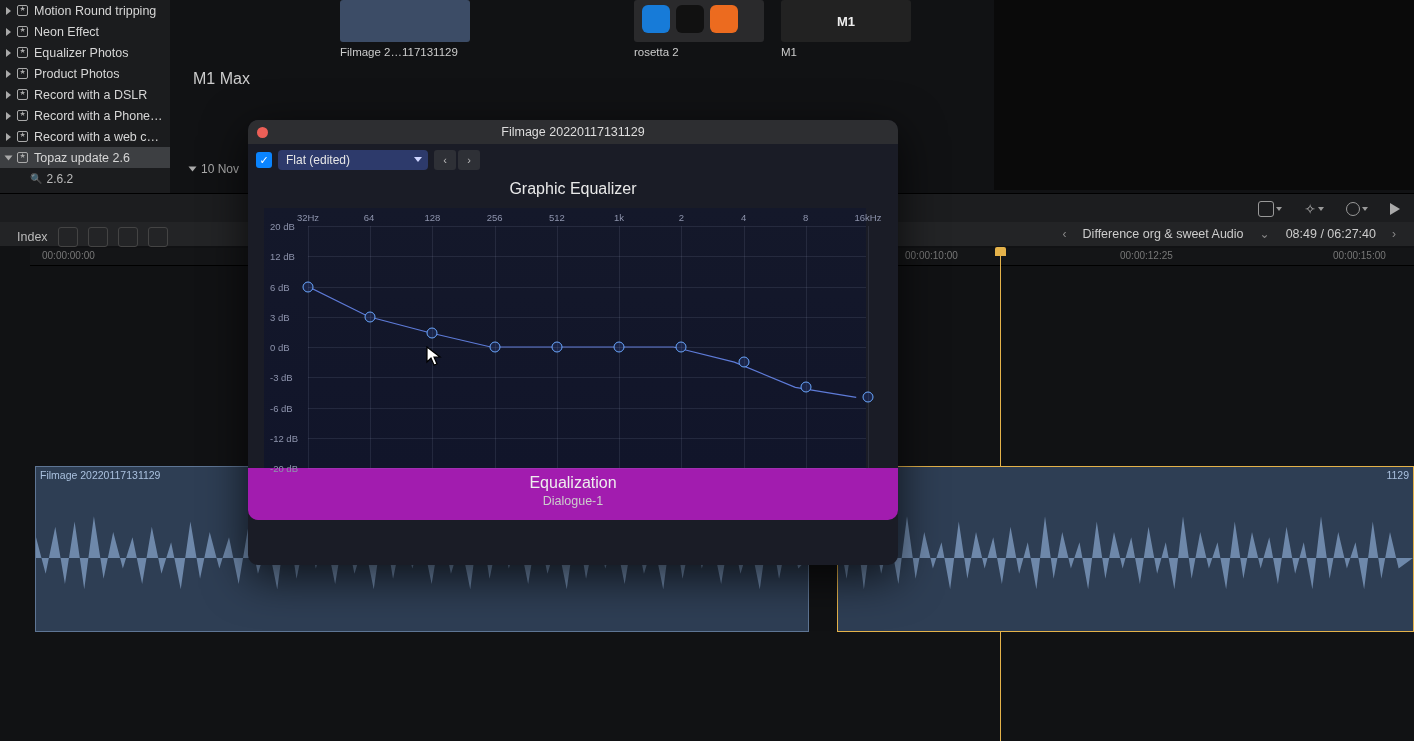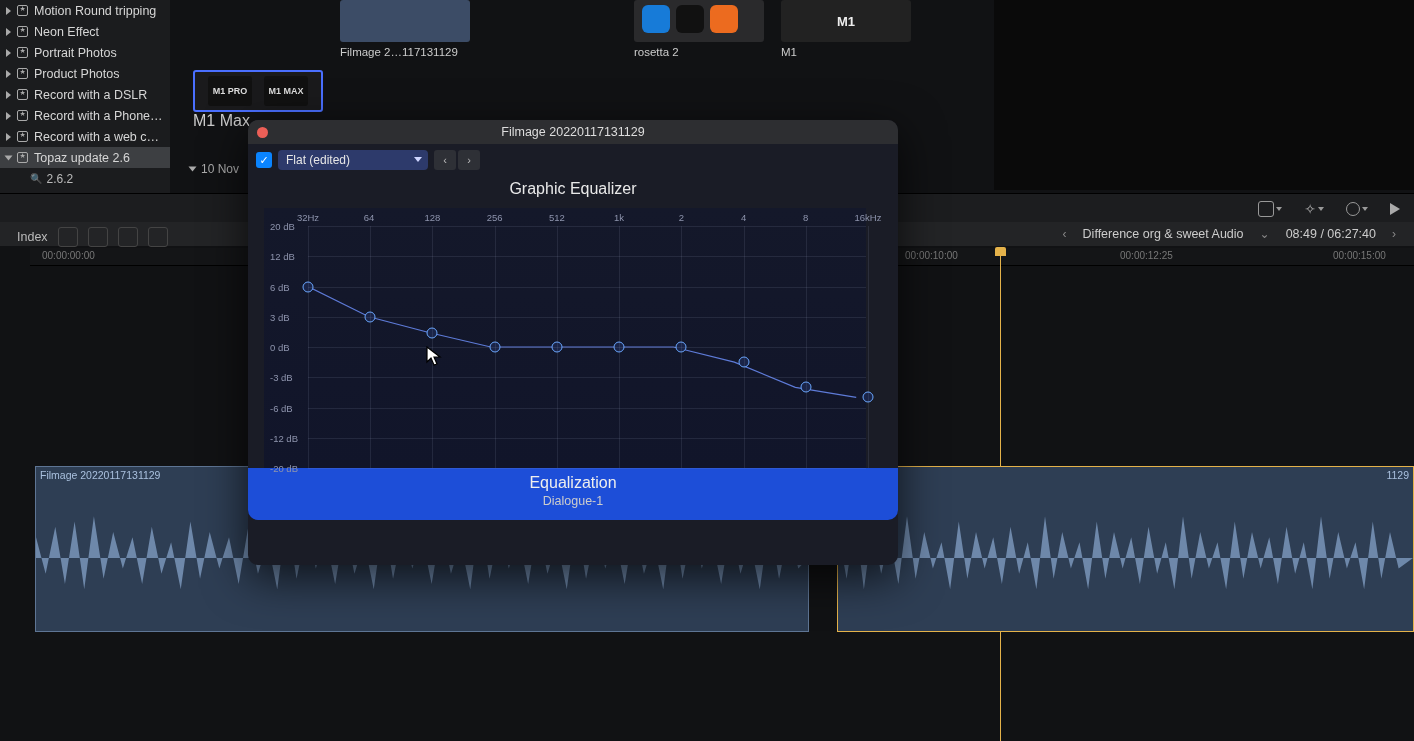--- a/index.html
+++ b/index.html
@@ -79,21 +79,21 @@
   .eq-graph .hln{position:absolute;left:44px;right:0;height:1px;background:rgba(160,170,200,.13);}
   .eq-graph .vln{position:absolute;top:18px;bottom:0;width:1px;background:rgba(160,170,200,.13);}
   .eq-graph .yl{position:absolute;left:6px;font-size:9.5px;color:#8e94ad;transform:translateY(-50%);}
   .eq-graph .xl{position:absolute;top:4px;font-size:9.5px;color:#8e94ad;transform:translateX(-50%);}
   .eq-curve{position:absolute;left:44px;right:0;top:18px;bottom:0;}
   .eq-dot{position:absolute;width:11px;height:11px;border:1.6px solid #6aa7ff;border-radius:50%;background:#1a2448;transform:translate(-50%,-50%);}
   .eq-foot{display:flex;align-items:center;justify-content:space-between;padding:8px 18px;font-size:12px;color:#c9ccd6;}
   .eq-btn{height:20px;padding:0 10px;background:#2e3036;border-radius:4px;font-size:11.5px;color:#ddd;display:flex;align-items:center;}
   .eq-bands{height:20px;padding:0 18px 0 10px;background:#2d3a6b;border-radius:4px;font-size:11.5px;color:#e3e7ff;display:flex;align-items:center;position:relative;}
   .eq-bands:after{content:"⇵";position:absolute;right:4px;font-size:9px;color:#cfd6ff;}
-  .eq-bottom{text-align:center;padding:6px 0 12px 0;background:#1d4ed8;border-radius:0 0 10px 10px;}
+  .eq-bottom{text-align:center;padding:6px 0 12px 0;background:#a21caf;border-radius:0 0 10px 10px;}
   .eq-bottom .l1{font-size:16px;font-weight:500;color:#eee;}
   .eq-bottom .l2{font-size:12.5px;color:#ccc;margin-top:2px;}
 
   .cursor-arrow{position:absolute;width:16px;height:22px;pointer-events:none;}
   .cursor-arrow svg{width:100%;height:100%;}
 </style>
 </head>
 <body>
 
 <div class="sidebar">
@@ -103,21 +103,21 @@
       <span>Motion Round tripping</span>
     </div>
   <div class="sb-item">
       <span class="sb-tri"></span>
       <span class="sb-star"></span>
       <span>Neon Effect</span>
     </div>
   <div class="sb-item">
       <span class="sb-tri"></span>
       <span class="sb-star"></span>
-      <span>Portrait Photos</span>
+      <span>Equalizer Photos</span>
     </div>
   <div class="sb-item">
       <span class="sb-tri"></span>
       <span class="sb-star"></span>
       <span>Product Photos</span>
     </div>
   <div class="sb-item">
       <span class="sb-tri"></span>
       <span class="sb-star"></span>
       <span>Record with a DSLR</span>
@@ -161,24 +161,20 @@
     <div class="lbl">rosetta 2</div>
   </div>
   <div class="thumb" style="left:591px;top:0">
     <div class="img mac">
         <span>M1</span>
       </div>
     <div class="lbl">M1</div>
   </div>
 
   <div class="thumb2">
-    <div class="img">
-      <div class="chip">M1 PRO</div>
-      <div class="chip">M1 MAX</div>
-    </div>
     <div class="lbl">M1 Max</div>
   </div>
   <div style="position:absolute;left:0;top:162px;display:flex;align-items:center;gap:6px;font-size:12px;color:#aaa;">
     <span class="sb-tri down"></span>
     <span>10 Nov</span>
   </div>
 </div>
 
 <div class="inspector"></div>
 

